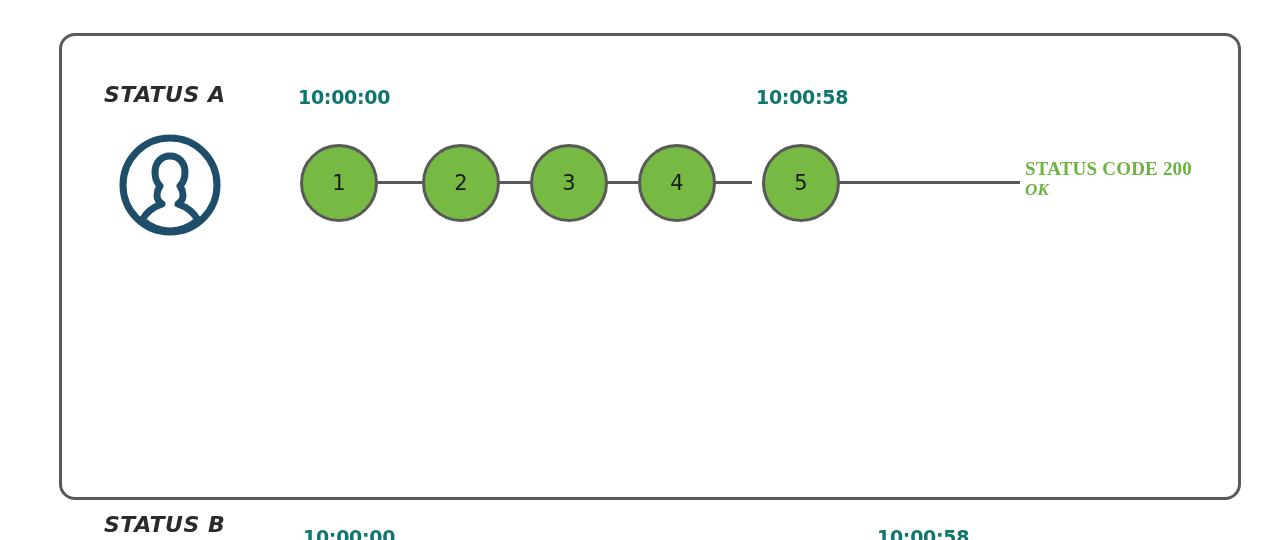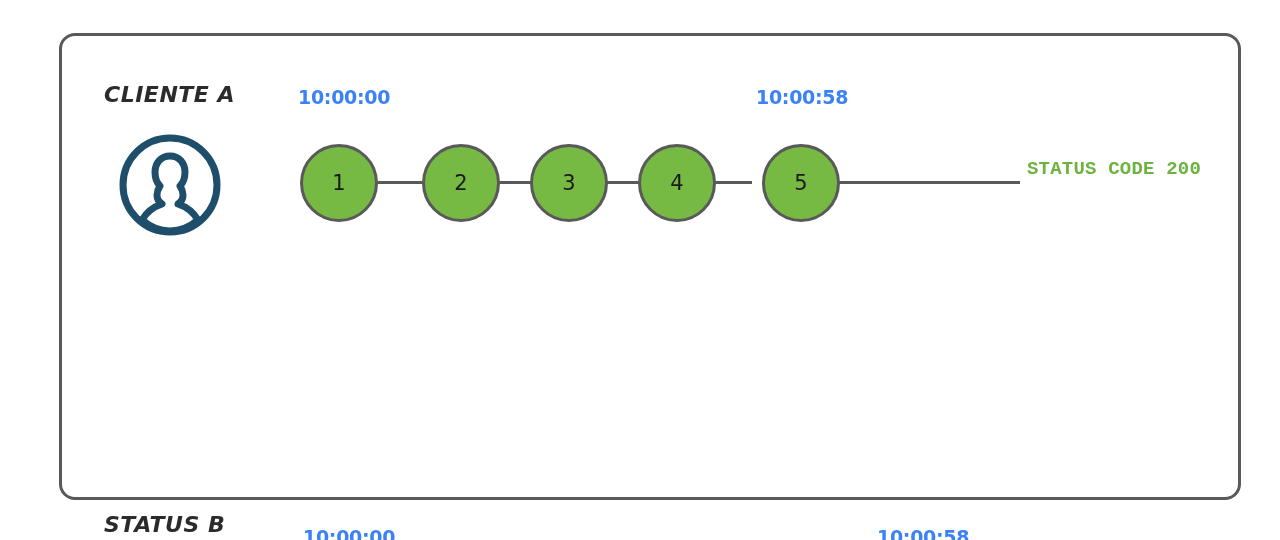--- a/index.html
+++ b/index.html
@@ -68,21 +68,21 @@
     width: 106px;
     height: 106px;
   }
 
   
   .ts {
     position: absolute;
     font-family: "DejaVu Sans", sans-serif;
     font-size: 19px;
     font-weight: bold;
-    color: #3b82f6;
+    color: #0f766e;
     white-space: nowrap;
     letter-spacing: -0.3px;
   }
   .ts-a-start { left: 298px; top: 86px; }
   .ts-a-end   { left: 756px; top: 86px; }
   .ts-b-start { left: 303px; top: 306px; }
   .ts-b-end   { left: 877px; top: 306px; }
 
   
   .chain {
@@ -120,22 +120,22 @@
   .tail {
     position: absolute;
     height: 3px;
     background: #595959;
     top: 41px;
   }
 
   
   .status {
     position: absolute;
-    text-align: center;
-    font-family: Liberation Mono, monospace;
+    text-align: left;
+    font-family: Liberation Serif, serif;
     line-height: 1.18;
     white-space: nowrap;
   }
   .status .line1 {
     display: block;
     font-size: 19px;
     font-weight: 600;
     letter-spacing: 0.2px;
   }
   .status .line2 {
@@ -154,21 +154,21 @@
 </style>
 </head>
 <body>
 
 <div id="canvas">
 
   <div class="frame"></div>
 
   <div class="row row-a">
 
-    <div class="client-label">CLIENTE A</div>
+    <div class="client-label">STATUS A</div>
 
     <div class="avatar">
       <svg width="106" height="106" viewBox="0 0 106 106" aria-hidden="true">
         <circle cx="53" cy="53" r="47" fill="none" stroke="#1f4e6b" stroke-width="7"></circle>
         <path d="M53 24 C44 24 38 31 38 40 C38 46 40 51 43 54
                  C41 57 40 60 40 63 C40 67 42 70 45 72
                  C36 75 29 81 25 88
                  C33 95 42 99 53 99 C64 99 73 95 81 88
                  C77 81 70 75 61 72
                  C64 70 66 67 66 63 C66 60 65 57 63 54
@@ -199,20 +199,21 @@
       <div class="node green" style="left:638px;">
           <span>4</span>
         </div>
       <div class="node green" style="left:762px;">
           <span>5</span>
         </div>
     </div>
 
     <div class="status status-a">
       <span class="line1">STATUS CODE 200</span>
+      <span class="line2">OK</span>
     </div>
   </div>
 
   <div class="row row-b">
 
     <div class="client-label">STATUS B</div>
 
     <div class="ts ts-b-start">10:00:00</div>
 
     <div class="ts ts-b-end">10:00:58</div>

